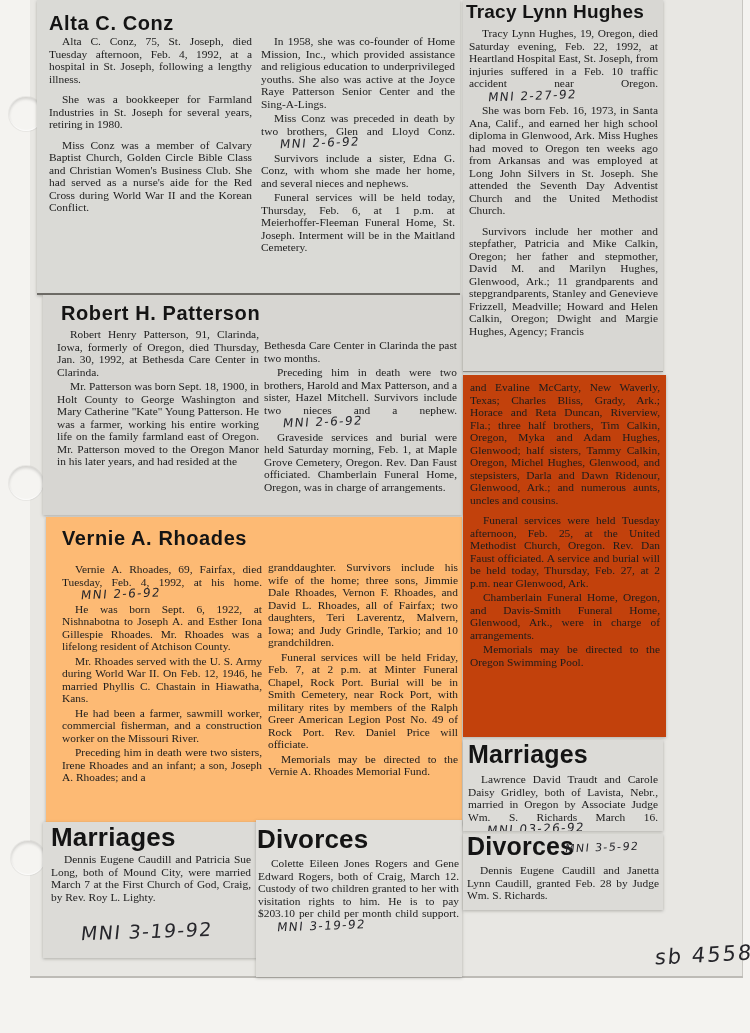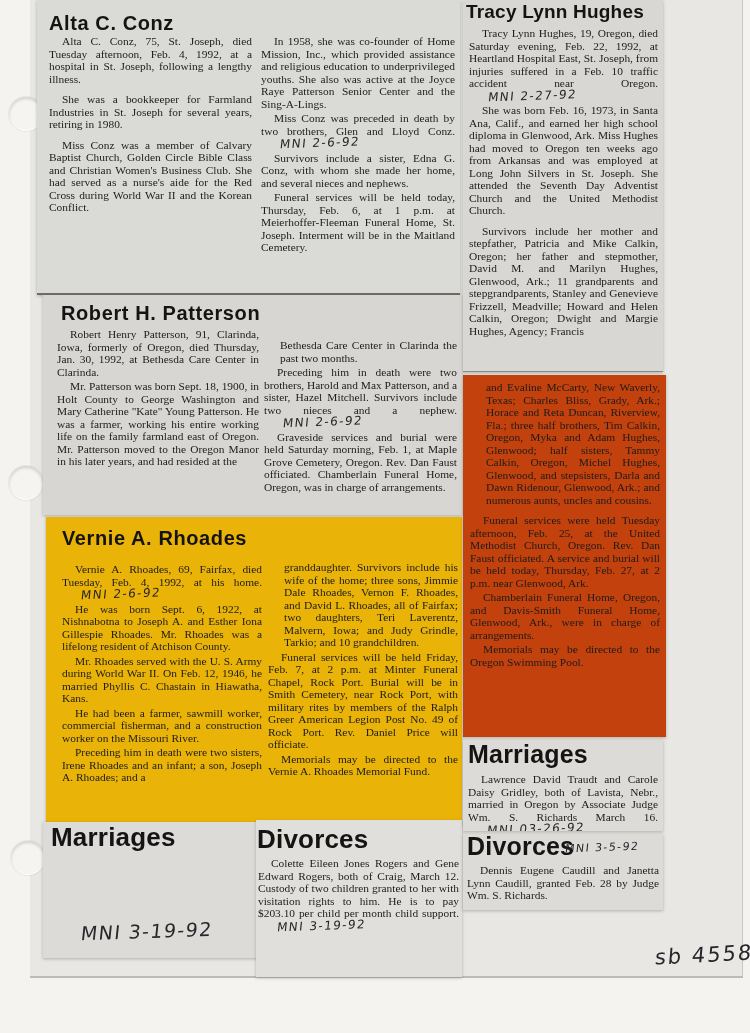--- a/index.html
+++ b/index.html
@@ -40,41 +40,41 @@
   .head-lg{font-size:26px;letter-spacing:.2px;}
   .col{position:absolute;}
   .para{
     margin:2px 0 0;
     font-size:11.4px;line-height:12.5px;
     text-align:justify;text-indent:13px;
     color:#1c1c1c;
   }
   .para:first-child{margin-top:0;}
   .para.sp{margin-top:8px;}
-  .para.noindent{text-indent:0;margin-left:16px;}
+  .para.noindent{text-indent:0;}
   .hw{
     font-family:"DejaVu Sans",sans-serif;
     font-size:12px;letter-spacing:1.4px;
     color:#26262b;white-space:nowrap;
     display:inline-block;
     transform:rotate(-2deg) skewX(-8deg);
     margin-left:6px;
   }
   
   #clip-conz{left:37px;top:0;width:423px;height:293px;background:#dadad6;border-bottom:2px solid #6e6c67;}
   #clip-conz .head{left:12px;top:12px;text-align:center;}
   #conz-c1{left:12px;top:35px;width:203px;}
   #conz-c2{left:224px;top:35px;width:194px;}
   
   #clip-patterson{left:43px;top:295px;width:419px;height:220px;background:#d7d6d2;}
   #clip-patterson .head{left:18px;top:7px;}
   #patterson-c1{left:14px;top:33px;width:202px;}
   #patterson-c2{left:221px;top:44px;width:193px;}
   
-  #clip-rhoades{left:46px;top:517px;width:416px;height:308px;background:#eab308;}
+  #clip-rhoades{left:46px;top:517px;width:416px;height:308px;background:#fdba74;}
   #clip-rhoades .head{left:16px;top:10px;}
   #rhoades-c1{left:16px;top:46px;width:200px;}
   #rhoades-c2{left:222px;top:44px;width:190px;font-family:Liberation Serif, serif;}
   
   #clip-marr-left{left:43px;top:822px;width:215px;height:136px;background:#dcdbd7;}
   #clip-marr-left .head{left:8px;top:0;}
   #marr-left-body{left:8px;top:31px;width:200px;}
   #marr-left-stamp{position:absolute;left:38px;top:98px;font-size:19px;margin:0;}
   
   #clip-div-mid{left:256px;top:820px;width:206px;height:157px;background:#e0dfdb;}
@@ -151,20 +151,23 @@
     </div>
     <div class="col" id="rhoades-c2">
       <p class="para noindent">granddaughter. Survivors include his wife of the home; three sons, Jimmie Dale Rhoades, Vernon F. Rhoades, and David L. Rhoades, all of Fairfax; two daughters, Teri Laverentz, Malvern, Iowa; and Judy Grindle, Tarkio; and 10 grandchildren.</p>
       <p class="para">Funeral services will be held Friday, Feb. 7, at 2 p.m. at Minter Funeral Chapel, Rock Port. Burial will be in Smith Cemetery, near Rock Port, with military rites by members of the Ralph Greer American Legion Post No. 49 of Rock Port. Rev. Daniel Price will officiate.</p>
       <p class="para">Memorials may be directed to the Vernie A. Rhoades Memorial Fund.</p>
     </div>
   </article>
 
   <article class="clip" id="clip-marr-left">
     <h2 class="head head-lg">Marriages</h2>
+    <div class="col" id="marr-left-body">
+      <p class="para">Dennis Eugene Caudill and Patricia Sue Long, both of Mound City, were married March 7 at the First Church of God, Craig, by Rev. Roy L. Lighty.</p>
+    </div>
     <span class="hw" id="marr-left-stamp">MNI 3-19-92</span>
   </article>
 
   <article class="clip" id="clip-div-mid">
     <h2 class="head head-lg">Divorces</h2>
     <div class="col" id="div-mid-body">
       <p class="para"><span>Colette Eileen Jones Rogers and Gene Edward Rogers, both of Craig, March 12. Custody of two children granted to her with visitation rights to him. He is to pay $203.10 per child per month child support.</span><span class="hw">MNI 3-19-92</span></p>
     </div>
   </article>
 

